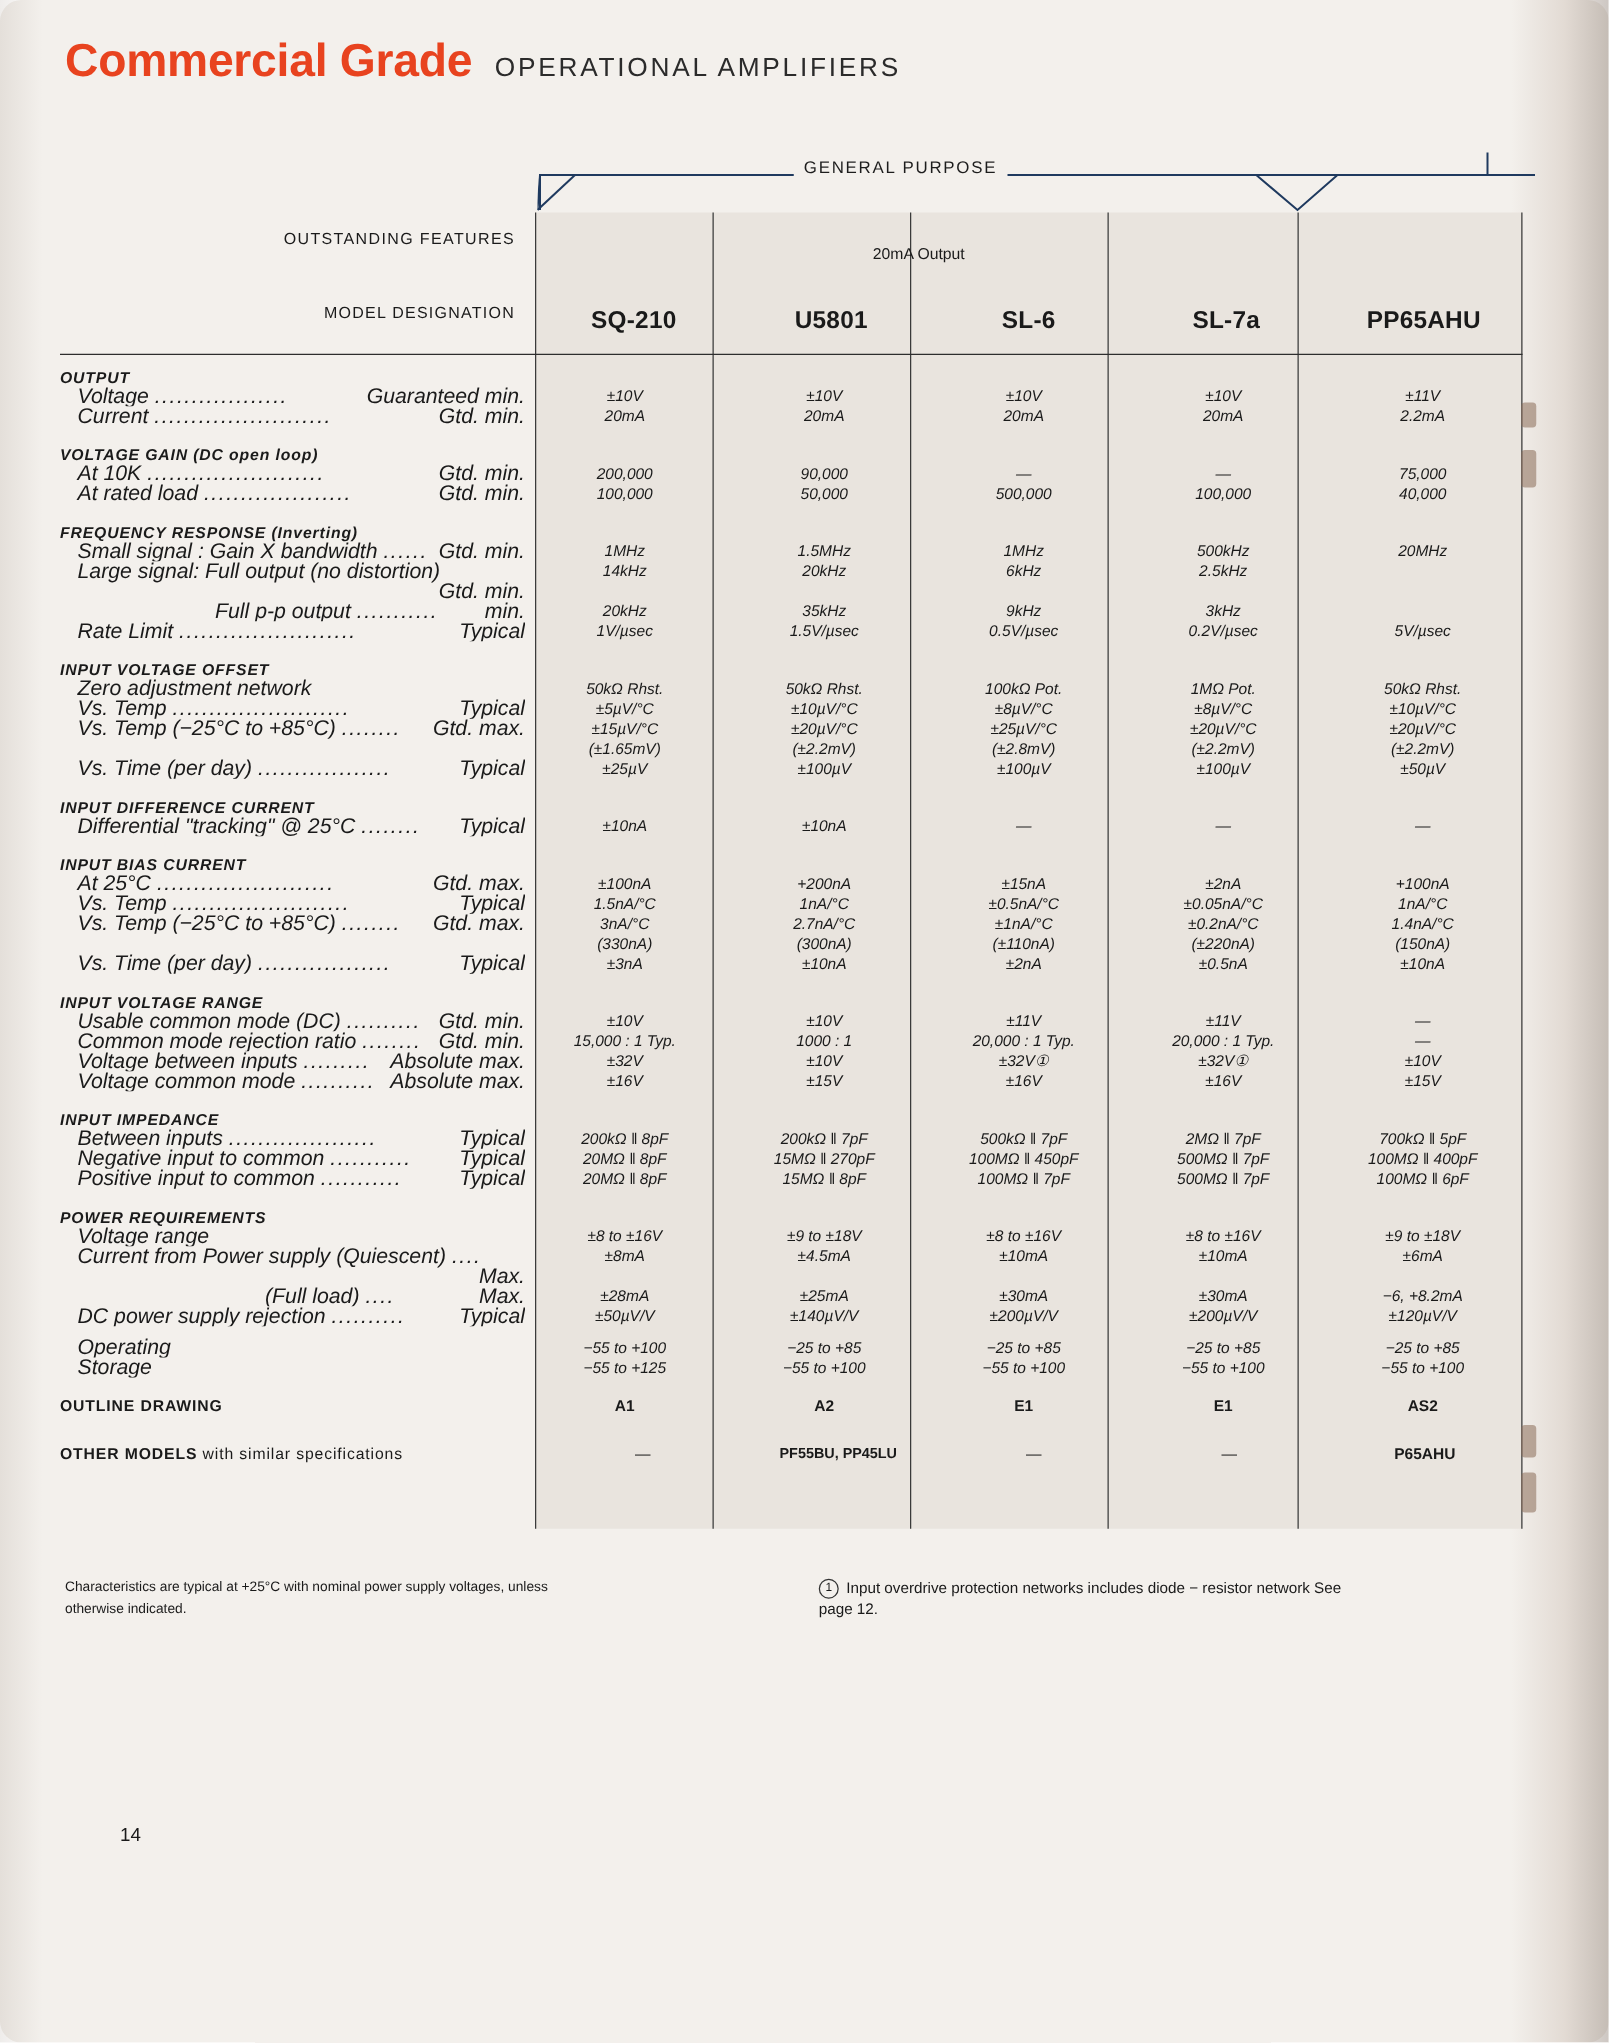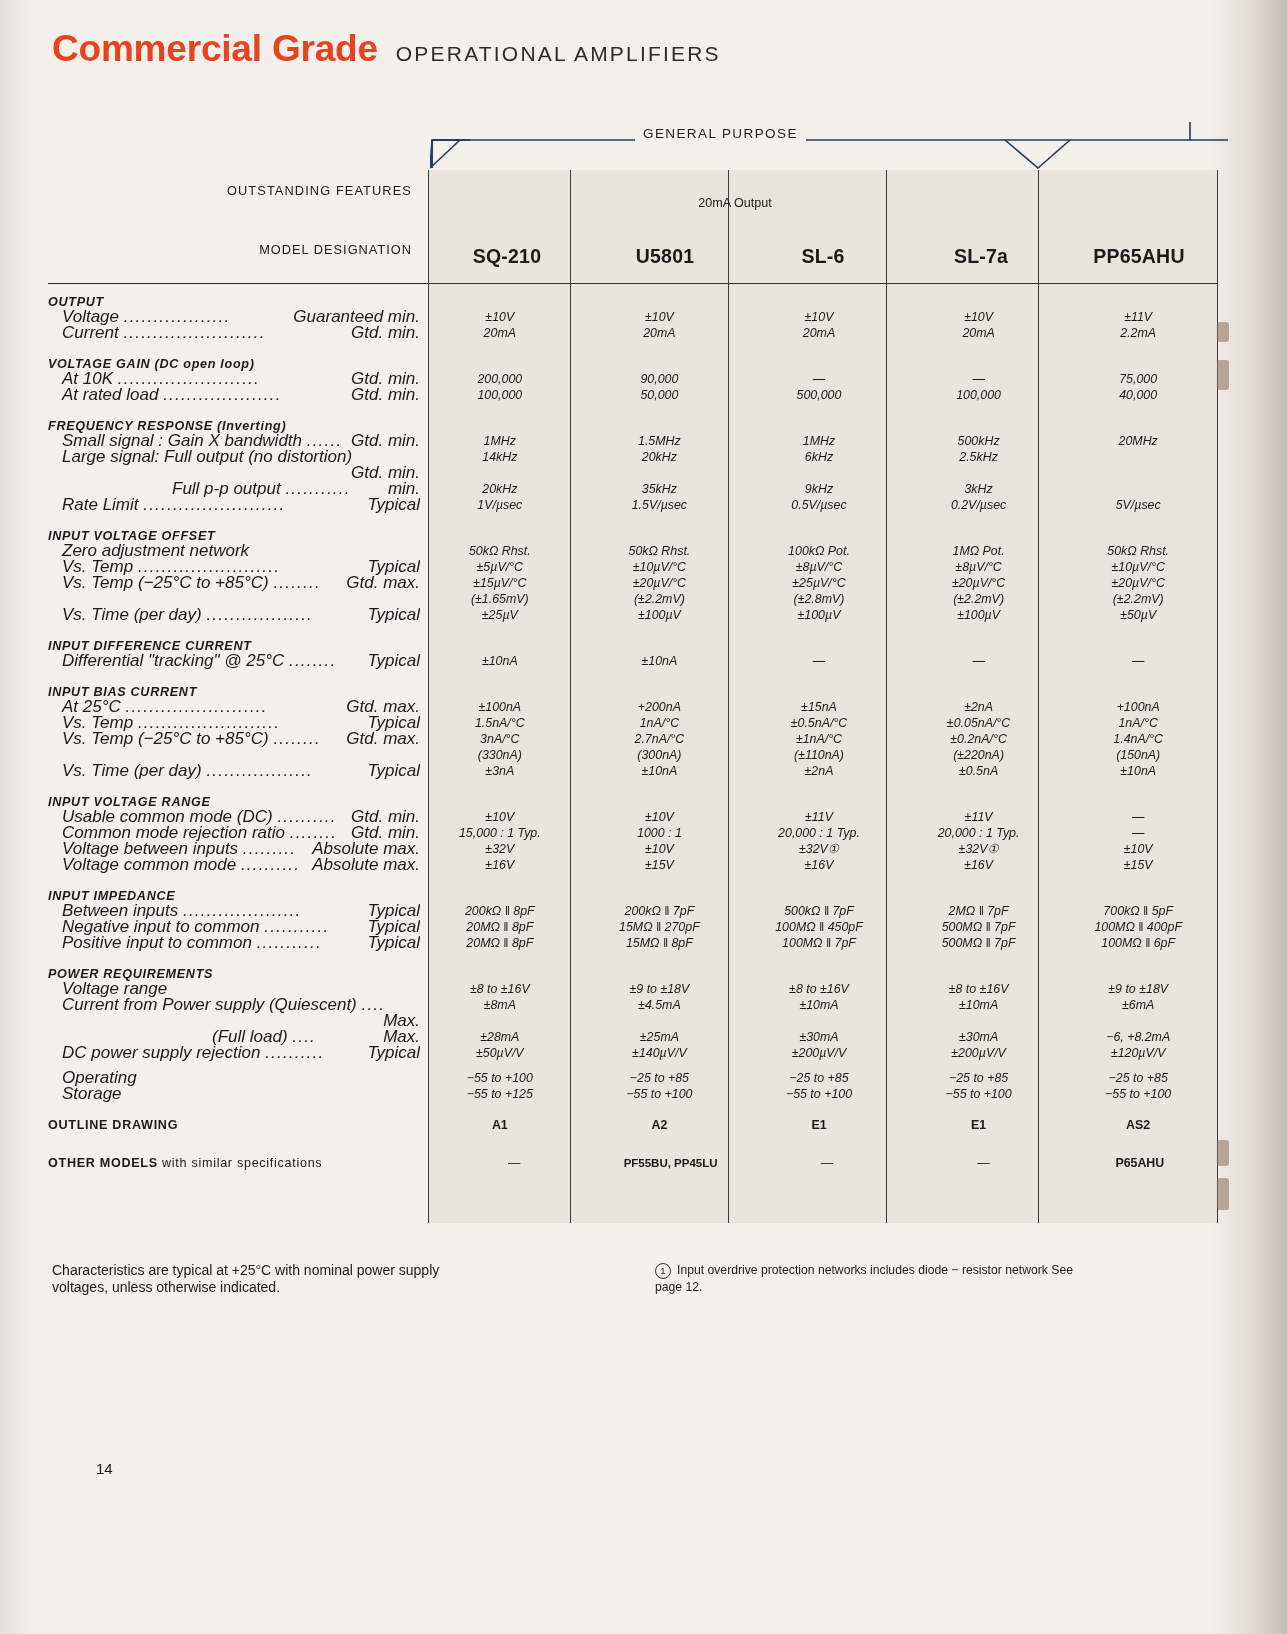--- a/index.html
+++ b/index.html
@@ -12,20 +12,21 @@
     height: 1634px;
     position: relative;
     font-family: "Liberation Sans", sans-serif;
     color: #1a1a1a;
     overflow: hidden;
   }
   .page {
     position: absolute;
     inset: 0;
     background: #f3f0ec;
+    border-radius: 17px;
   }
   
   .page::before {
     content: "";
     position: absolute;
     top: 0; right: 0; bottom: 0;
     width: 78px;
     background: linear-gradient(to right, rgba(0,0,0,0.00), rgba(150,120,100,0.18) 55%, rgba(90,70,55,0.30));
     pointer-events: none;
   }
@@ -190,21 +191,21 @@
     white-space: nowrap;
   }
   .spacer { height: 9px; }
 
   
   .foot-left {
     position: absolute;
     left: 52px;
     top: 1262px;
     width: 400px;
-    font-size: 14px;
+    font-size: 11px;
     line-height: 17px;
   }
   .foot-right {
     position: absolute;
     left: 655px;
     top: 1262px;
     width: 420px;
     font-size: 12.2px;
     line-height: 17px;
   }

